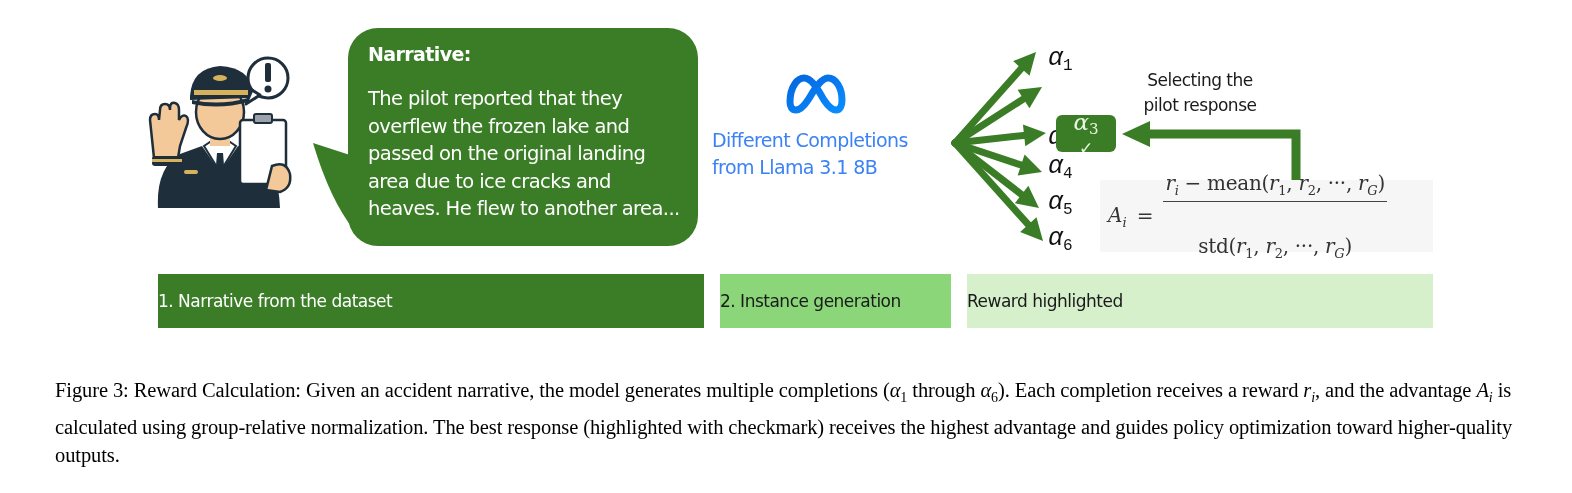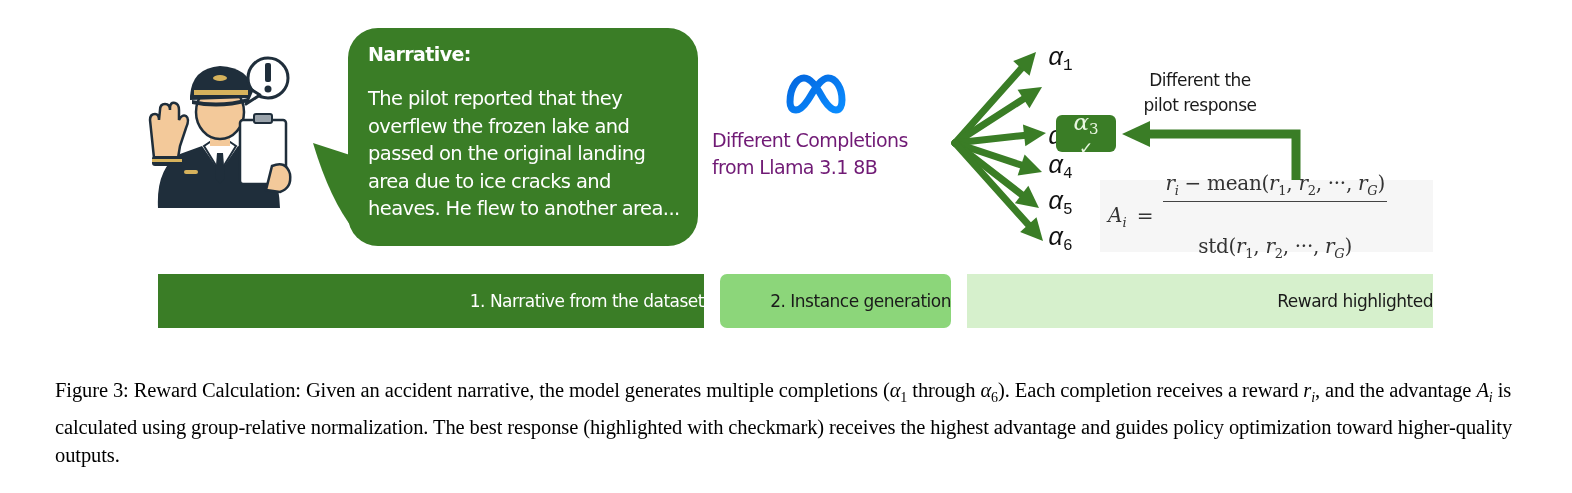--- a/index.html
+++ b/index.html
@@ -17,21 +17,21 @@
       font-family: "DejaVu Sans", sans-serif; font-size: 19.5px; line-height: 27.5px;
       letter-spacing: -0.6px;
     }
     .bubble .title { font-weight: bold; display: block; font-size: 19px; line-height: 25px; margin-bottom: 18px; }
     .bubble .body { display: block; }
 
     .meta-logo { position: absolute; left: 782px; top: 72px; width: 64px; height: 44px; }
 
     .llama-label {
       position: absolute; left: 712px; top: 127px; width: 240px;
-      font-family: "DejaVu Sans", sans-serif; font-size: 19px; line-height: 27px; color: #701a75;
+      font-family: "DejaVu Sans", sans-serif; font-size: 19px; line-height: 27px; color: #3b82f6;
       letter-spacing: -0.6px;
     }
 
     .alpha {
       position: absolute; font-family: Liberation Mono, monospace; font-style: italic;
       font-size: 25px; color: #111; line-height: 1;
     }
     .alpha sub { font-style: normal; font-size: 16px; vertical-align: -5px; }
 
     .alpha-box {
@@ -56,25 +56,25 @@
     }
     .formula .lhs { font-style: italic; margin-right: 10px; white-space: nowrap; }
     .formula .lhs sub { font-size: 13px; }
     .formula .eq { margin-right: 10px; }
     .formula .frac { display: flex; flex-direction: column; align-items: center; gap: 24px; }
     .formula .num { padding: 0 2px 3px 2px; border-bottom: 1.5px solid #444; white-space: nowrap; letter-spacing: -0.3px; }
     .formula .den { padding-top: 8px; white-space: nowrap; letter-spacing: -0.3px; }
 
     .stage-bar {
       position: absolute; top: 274px; height: 54px;
-      display: flex; align-items: center; justify-content: flex-end;
+      display: flex; align-items: center; justify-content: flex-start;
       font-family: "DejaVu Sans", sans-serif; font-size: 17px; letter-spacing: -0.5px;
     }
     #stage-1 { left: 158px; width: 546px; background: #3a7d26; color: #ffffff; }
-    #stage-2 { left: 720px; width: 231px; background: #8cd67a; color: #1a1a1a; border-radius: 7px; }
+    #stage-2 { left: 720px; width: 231px; background: #8cd67a; color: #1a1a1a; }
     #stage-3 { left: 967px; width: 466px; background: #d6f0cc; color: #1a1a1a; }
 
     .caption {
       position: absolute; left: 55px; top: 376px; width: 1465px;
       font-family: "Liberation Serif", serif; font-size: 20.5px; line-height: 28.5px; color: #000;
       letter-spacing: -0.1px;
     }
     .caption i { font-style: italic; }
     .caption sub { font-size: 14px; }
   </style>
@@ -172,21 +172,21 @@
   <div class="alpha" style="left:1048px;top:81px;margin-top:44px;"><span>α</span><sub>2</sub></div>
   <div class="alpha-box">
     <span class="a"><span>α</span><sub>3</sub></span>
     <span class="check">✓</span>
   </div>
   <div class="alpha" style="left:1048px;top:154px;"><span>α</span><sub>4</sub></div>
   <div class="alpha" style="left:1048px;top:190px;"><span>α</span><sub>5</sub></div>
   <div class="alpha" style="left:1048px;top:226px;"><span>α</span><sub>6</sub></div>
 
   <div class="select-label">
-    <div>Different the</div>
+    <div>Selecting the</div>
     <div>pilot response</div>
   </div>
 
   <svg style="position:absolute;left:1110px;top:118px;width:200px;height:70px;" viewBox="0 0 200 70">
     <path d="M186 64 L186 16 L36 16" fill="none" stroke="#3a7d26" stroke-width="9"></path>
     <path d="M12 16 L40 3 L40 29 Z" fill="#3a7d26"></path>
   </svg>
 
   <div class="formula">
     <span class="lhs"><span>A</span><sub>i</sub></span>

